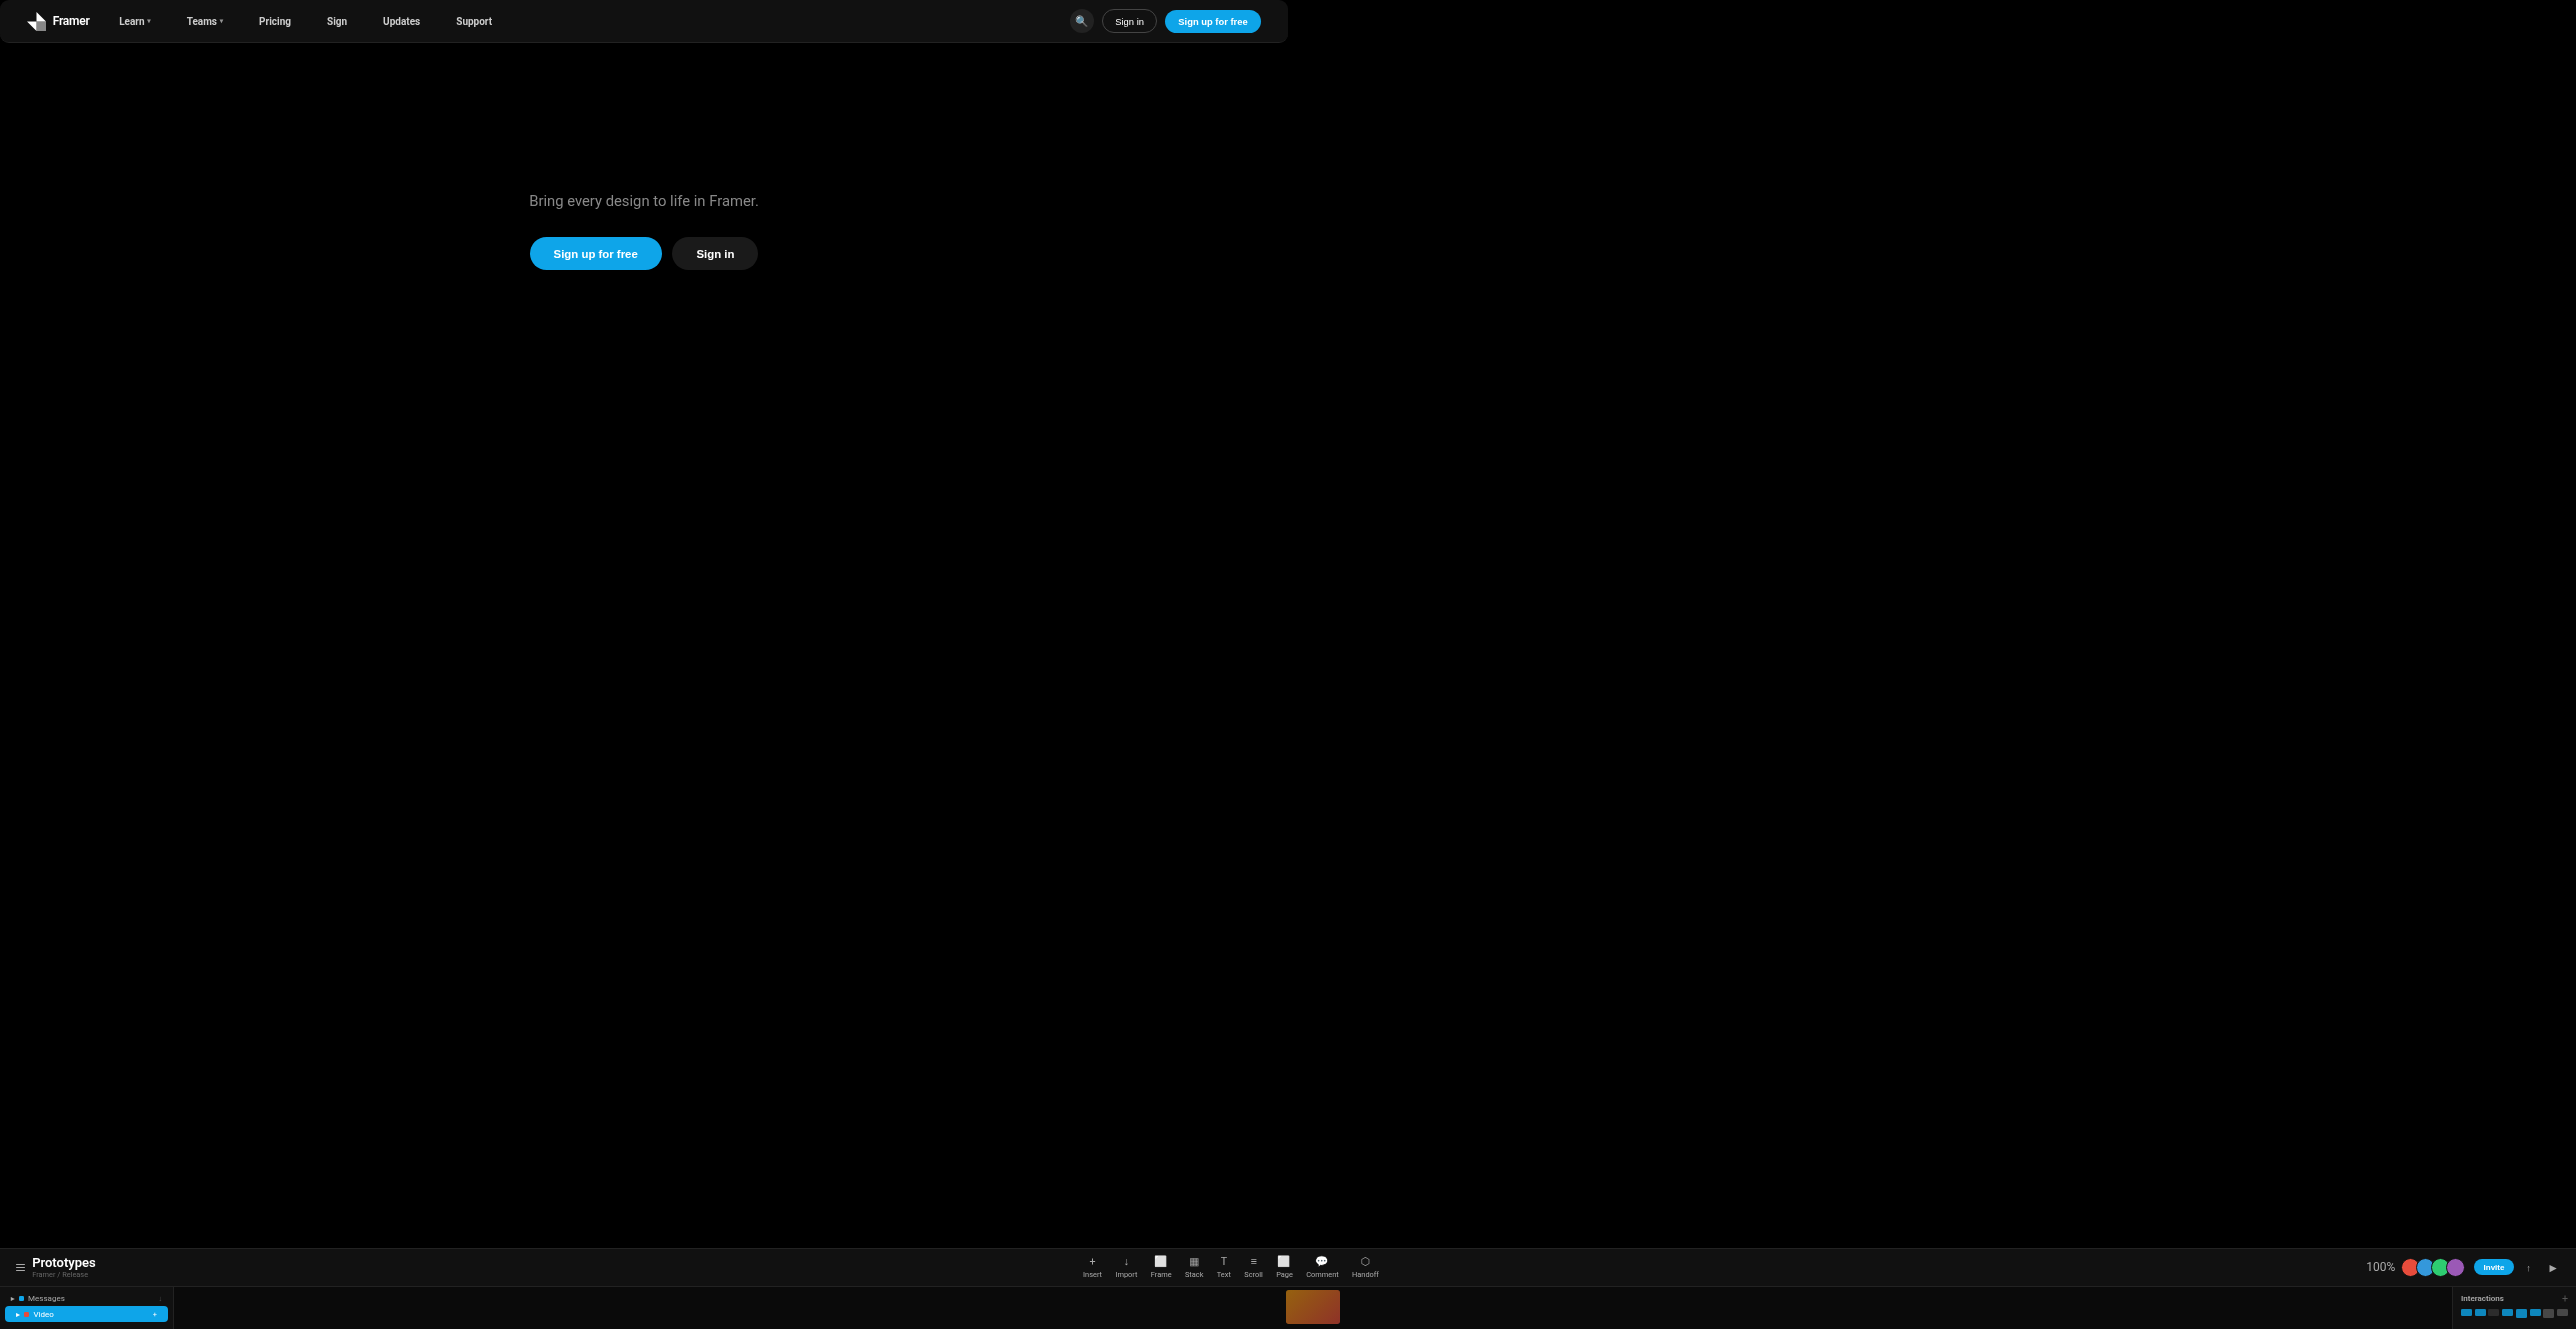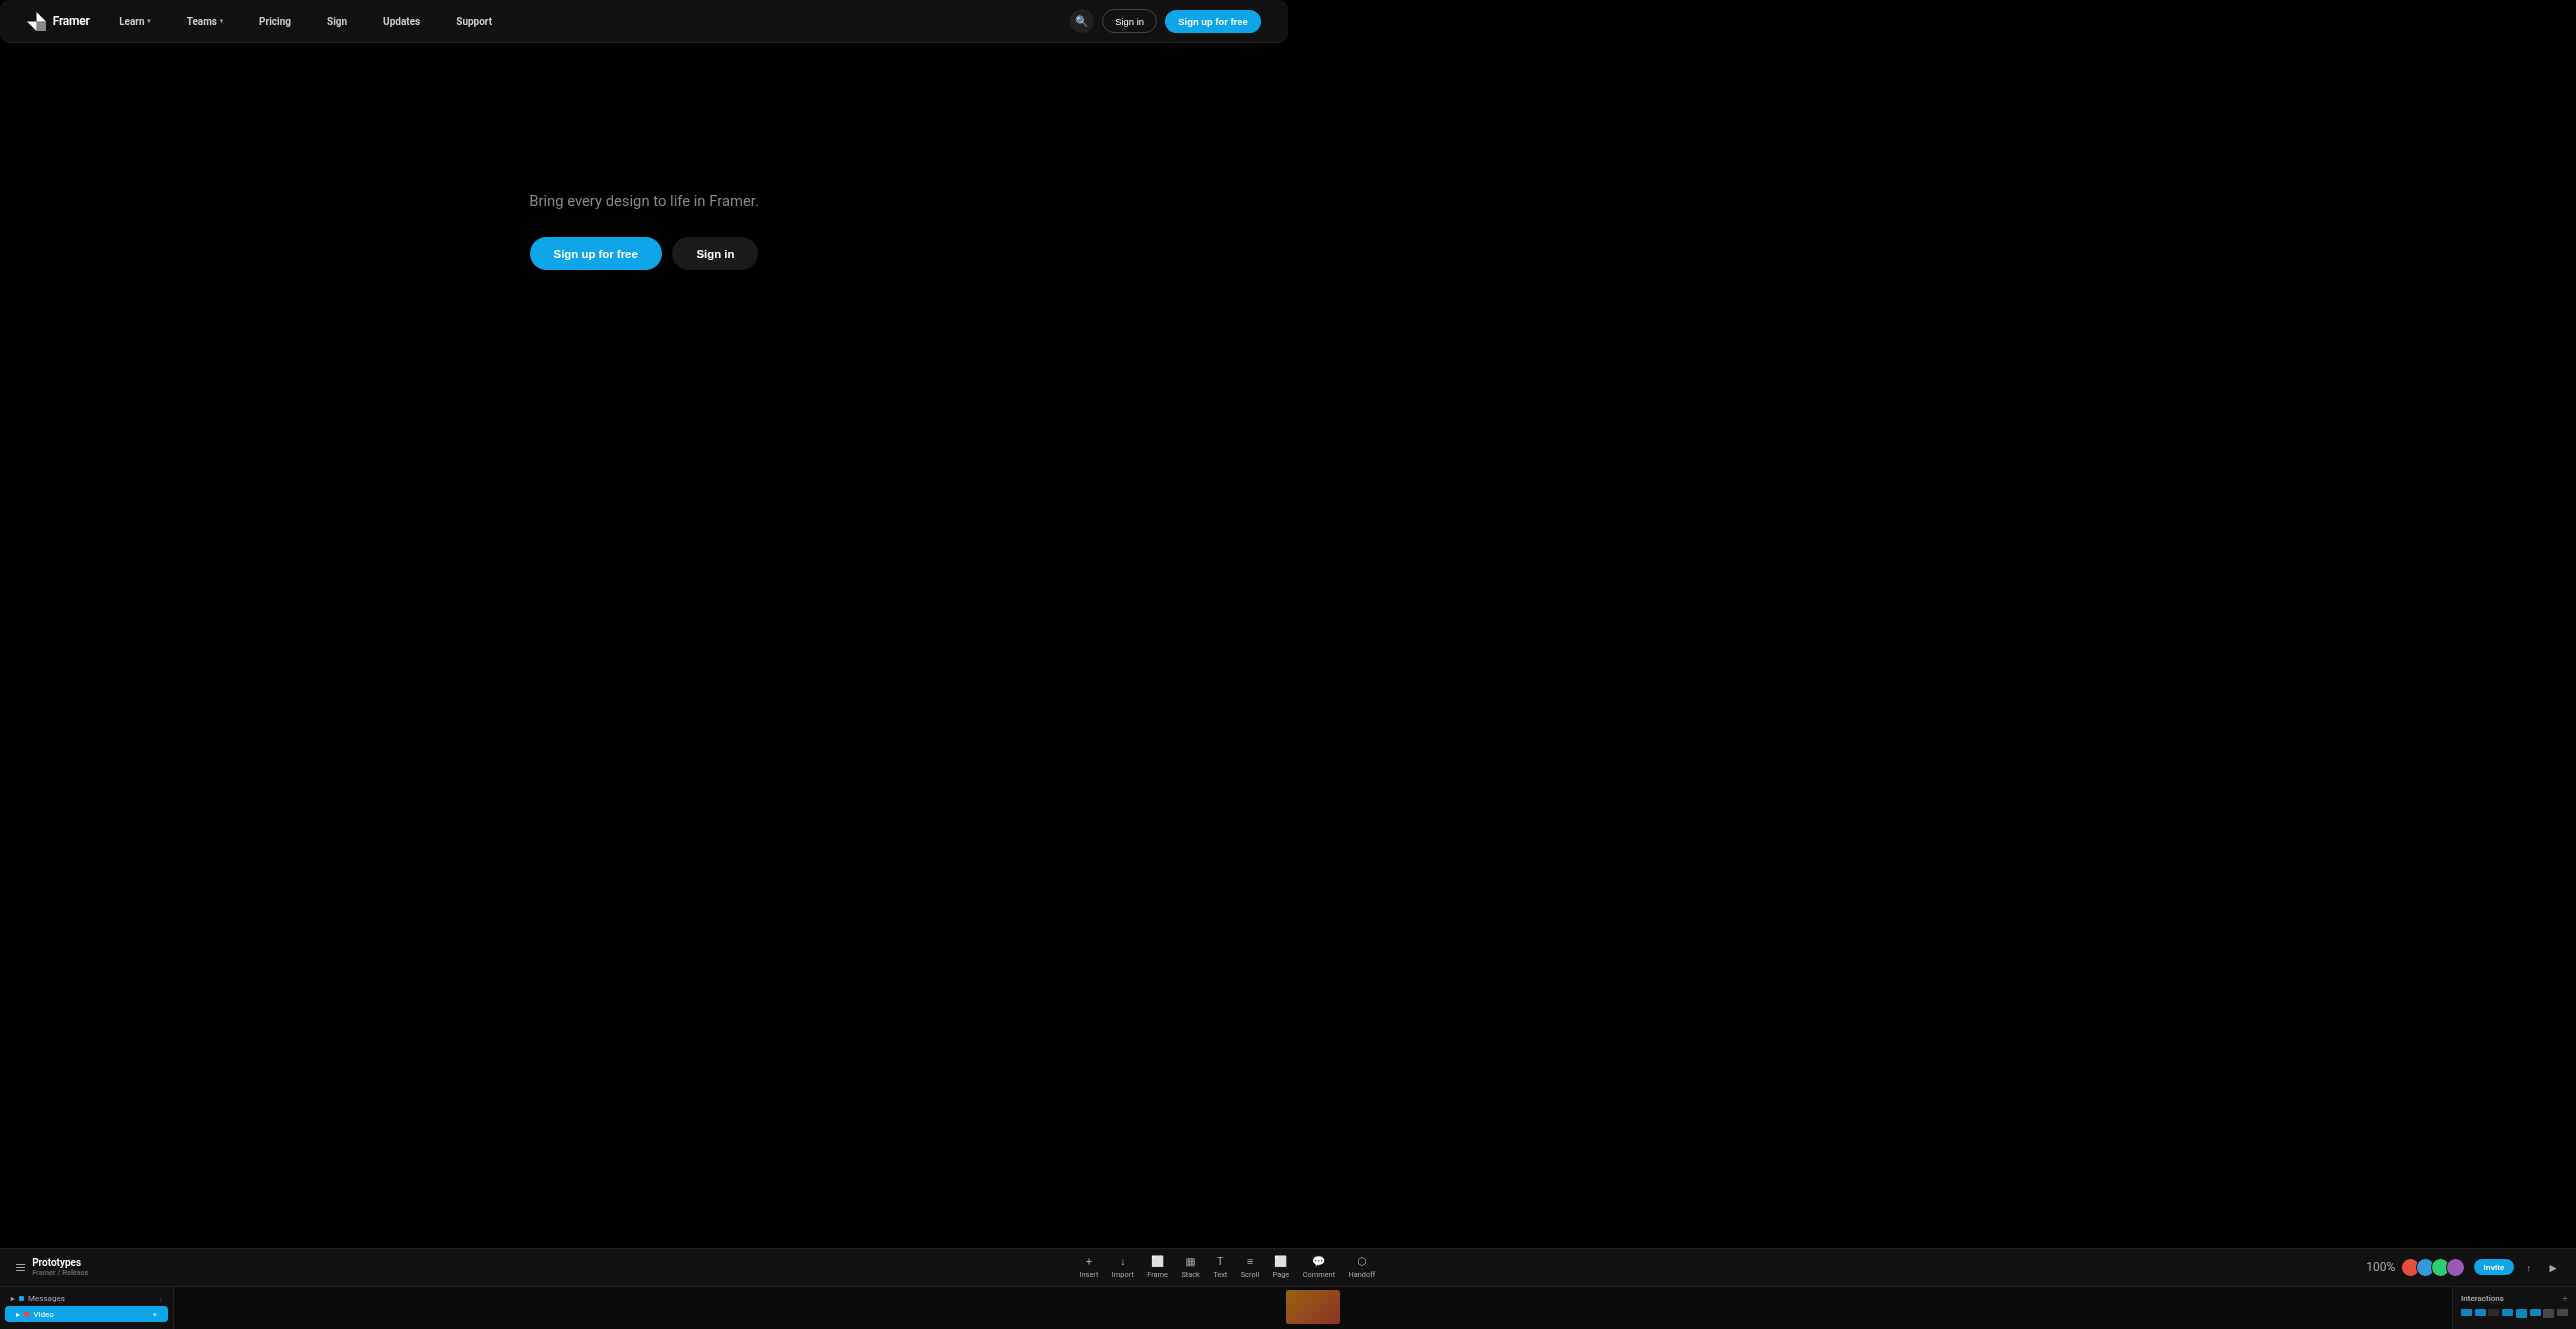--- a/index.html
+++ b/index.html
@@ -202,29 +202,28 @@
       align-items: center;
       gap: 4px;
     }
 
     .toolbar-project-info {
       display: flex;
       flex-direction: column;
     }
 
     .toolbar-project-name {
-      font-size: 10px;
+      font-size: 13px;
       font-weight: 600;
       color: #fff;
     }
 
     .toolbar-project-path {
       font-size: 7.4px;
       color: #666;
-      font-weight: bold;
     }
 
     .toolbar-center {
       display: flex;
       align-items: center;
       gap: 13.4px;
     }
 
     .toolbar-tool {
       display: flex;

